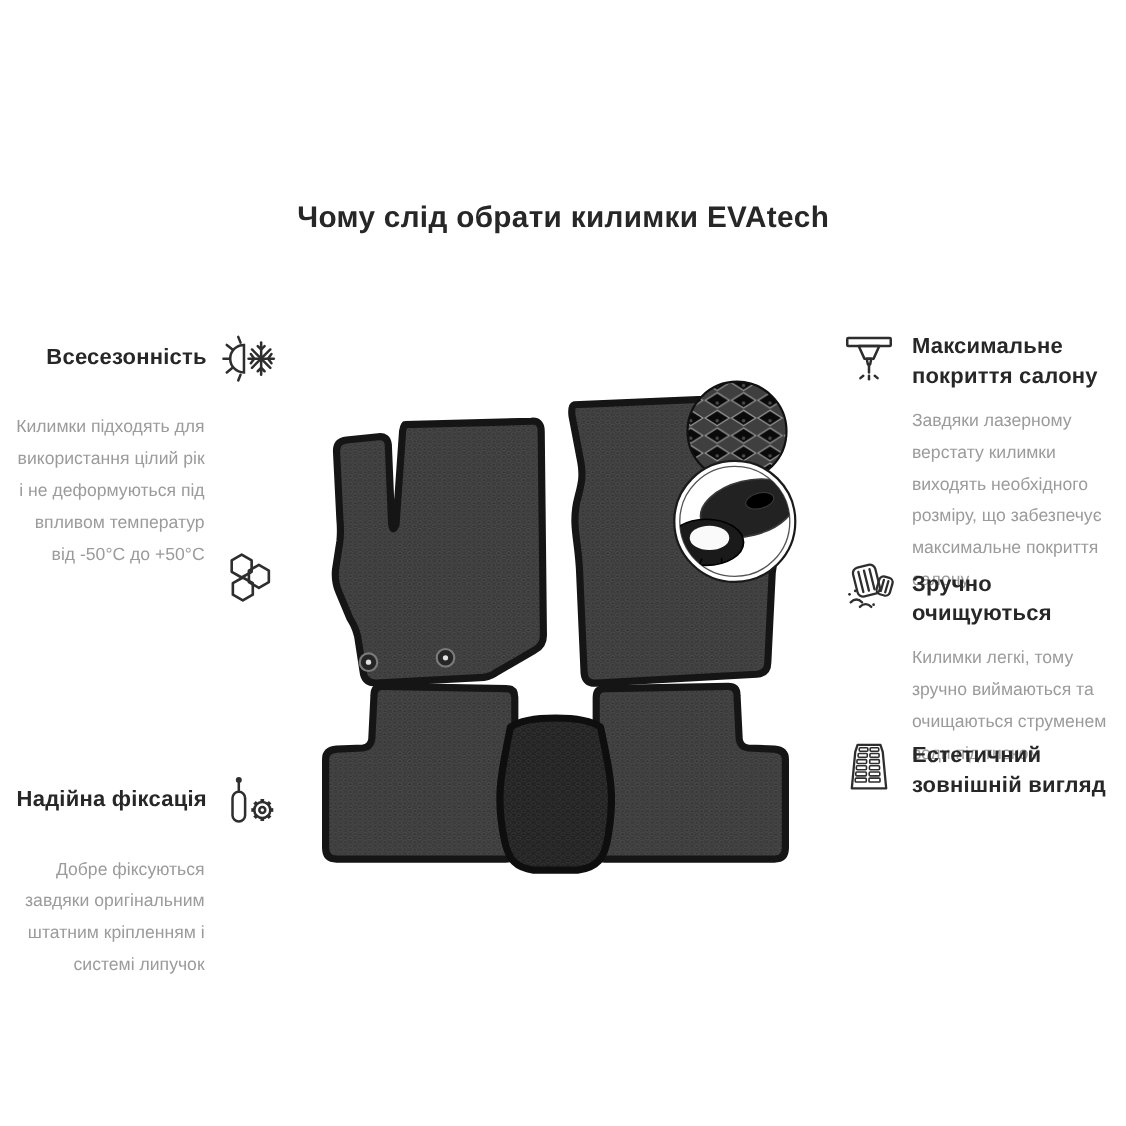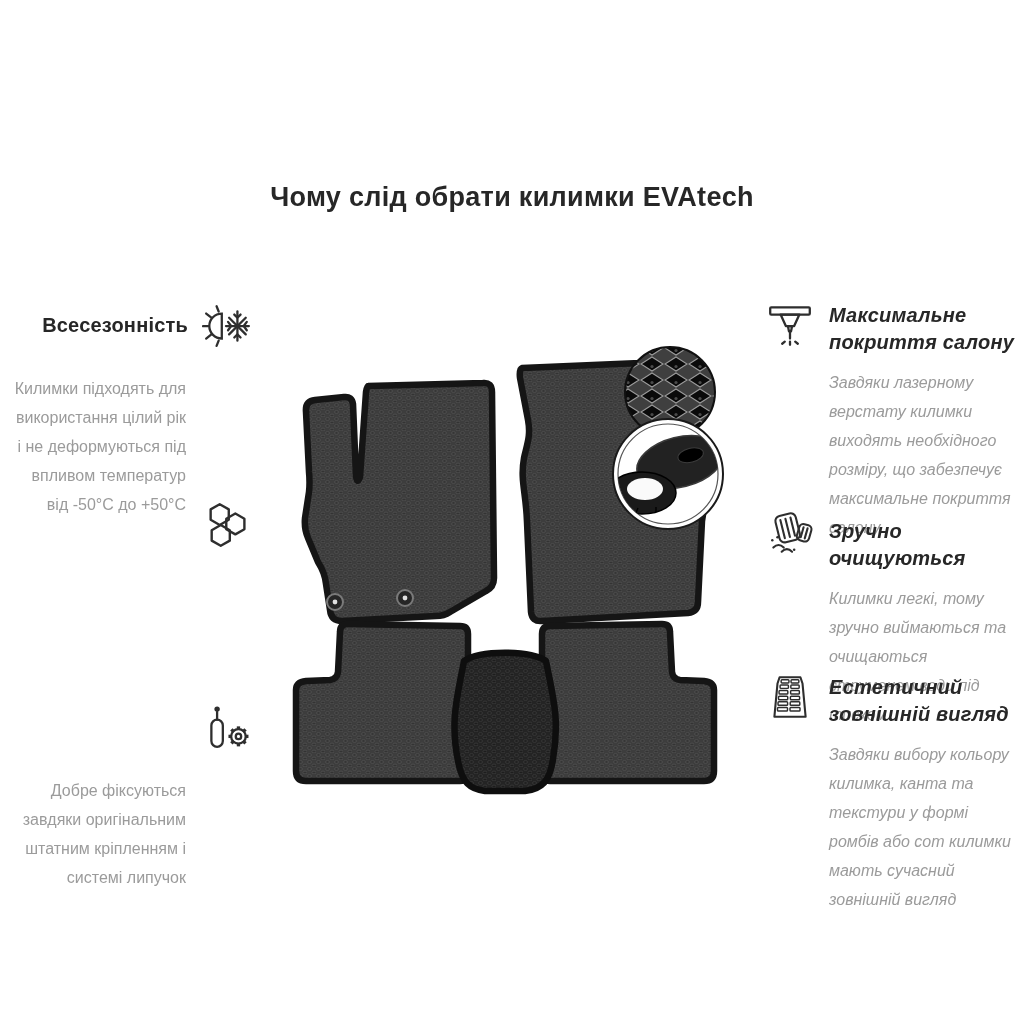--- a/index.html
+++ b/index.html
@@ -17,21 +17,21 @@
     margin:0;font-size:20px;font-weight:700;color:#272727;line-height:27px;letter-spacing:.2px;
   }
   .feature p{
     margin:6px 0 0 0;font-size:16px;line-height:29px;color:#9b9b9b;font-weight:400;
   }
   .f-left{left:12px;width:240px;}
   .f-left .head-row{justify-content:flex-end;}
   .f-left h3{flex:1;text-align:right;}
   .f-left .icon{margin-left:14px;}
   .f-left p{text-align:right;padding-right:66px;margin-top:24px;}
-  .f-right{left:765px;width:252px;font-style:italic;}
+  .f-right{left:765px;width:252px;}
   .f-right .head-row{align-items:flex-start;}
   .f-right .icon{margin-right:14px;flex:0 0 auto;}
   .f-right h3{padding-top:10px;}
   .f-right.two-line h3{padding-top:2px;}
   .f-right p{padding-left:64px;margin-top:12px;}
   .icon{width:50px;height:50px;flex:0 0 auto;}
   .icon svg{display:block;}
   .product{position:absolute;left:280px;top:340px;width:460px;height:476px;}
 </style>
 </head>
@@ -73,20 +73,21 @@
           <polygon points="17,4 25.7,9 25.7,19 17,24 8.3,19 8.3,9"></polygon>
           <polygon points="32,13 40.7,18 40.7,28 32,33 23.3,28 23.3,18"></polygon>
           <polygon points="18,24 26.7,29 26.7,39 18,44 9.3,39 9.3,29"></polygon>
         </svg>
       </span>
     </div>
   </div>
 
   <div class="feature f-left" style="top:702px">
     <div class="head-row">
+      <h3>Надійна фіксація</h3>
       <span class="icon">
         <svg viewBox="0 0 48 48" width="50" height="50" fill="none" stroke="#2e2e2e" stroke-width="2.2" stroke-linecap="round">
           <rect x="9" y="17" width="11" height="26" rx="5.5"></rect>
           <line x1="14.5" y1="17" x2="14.5" y2="9.5"></line>
           <circle cx="14.5" cy="6.8" r="2.6" fill="#2e2e2e" stroke="none"></circle>
           <g>
             <circle cx="35" cy="33" r="7"></circle>
             <circle cx="35" cy="33" r="2.6"></circle>
             <g fill="#2e2e2e" stroke="none">
               <rect x="33.4" y="23.4" width="3.2" height="3.4" transform="rotate(0 35 33)"></rect>
@@ -166,21 +167,20 @@
             <rect x="24.4" y="23.2" width="8.8" height="3.4" rx="0.8"></rect>
             <rect x="12.5" y="28.6" width="9.2" height="3.4" rx="0.8"></rect>
             <rect x="24.2" y="28.6" width="9.2" height="3.4" rx="0.8"></rect>
             <rect x="12" y="34" width="9.6" height="3.4" rx="0.8"></rect>
             <rect x="24" y="34" width="9.6" height="3.4" rx="0.8"></rect>
           </g>
         </svg>
       </span>
       <h3>Естетичний зовнішній вигляд</h3>
     </div>
-    <p>Завдяки вибору кольору килимка, канта та текстури у формі ромбів або сот килимки мають сучасний зовнішній вигляд</p>
   </div>
 
   <div class="product">
     <svg viewBox="0 0 460 476" width="460" height="476">
       <defs>
         <pattern id="mtex" width="9" height="7" patternUnits="userSpaceOnUse">
           <rect width="9" height="7" fill="#3d3d3d"></rect>
           <ellipse cx="2.5" cy="2" rx="2" ry="1.4" fill="#333333" stroke="#515151" stroke-width="0.8"></ellipse>
           <ellipse cx="7" cy="5.5" rx="2" ry="1.4" fill="#333333" stroke="#515151" stroke-width="0.8"></ellipse>
         </pattern>

